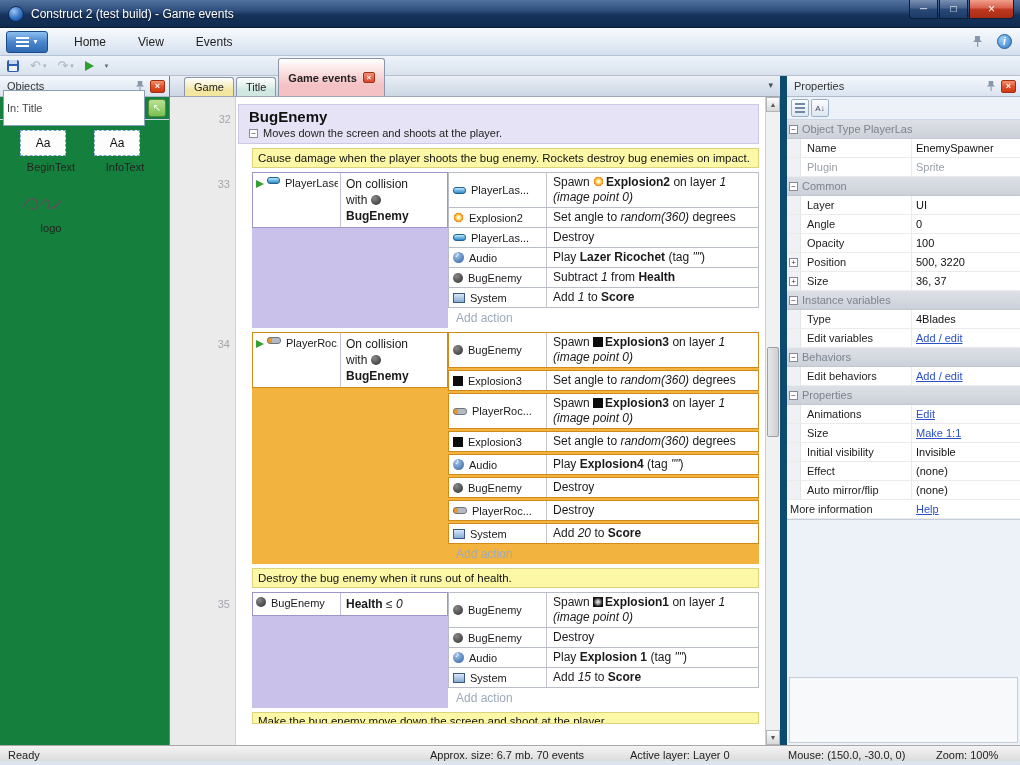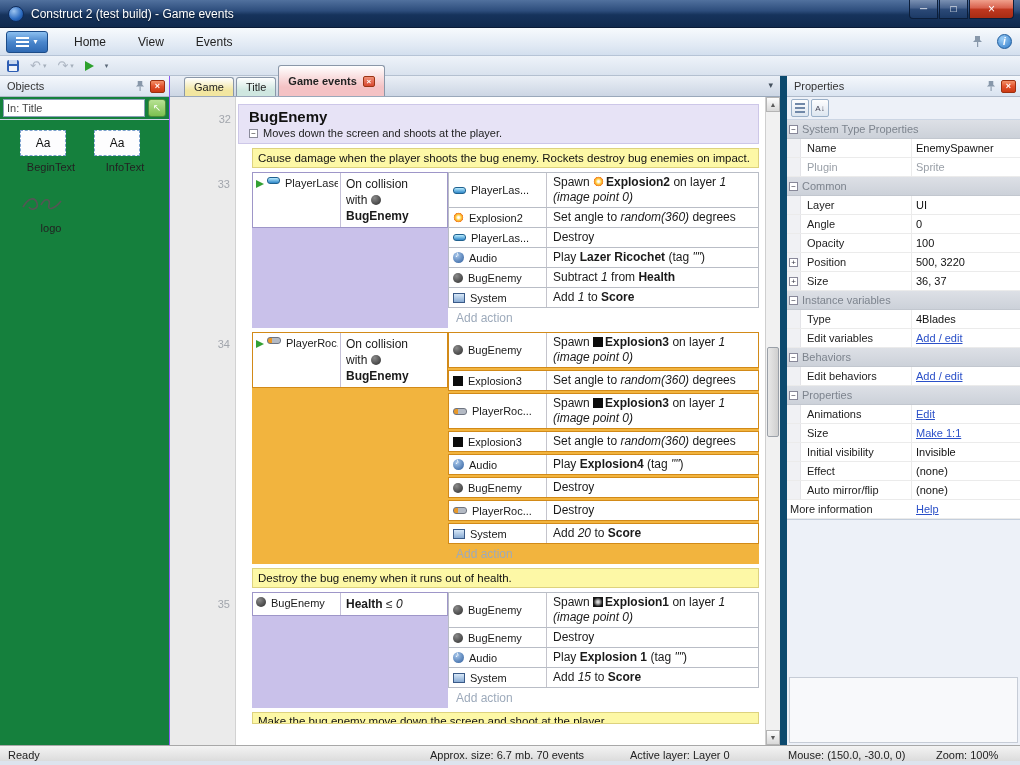--- a/index.html
+++ b/index.html
@@ -38,33 +38,33 @@
   
   .main{display:flex;height:669px;}
 
   
   .objects-panel{width:170px;background:#15803d;border-right:1px solid #8b5cf6;display:flex;flex-direction:column;flex:none;}
   .panel-header{height:21px;background:linear-gradient(180deg,#f5f8fc,#d9e3f0);border-bottom:1px solid #aeb9c9;display:flex;align-items:center;padding:0 4px 0 7px;font-size:11px;color:#333;flex:none;}
   .ph-title{flex:1;}
   .pin-wrap{margin-right:5px;display:flex;align-items:center;}
   .close-btn{width:15px;height:13px;border-radius:2px;border:1px solid #9c3010;background:linear-gradient(180deg,#f4926a,#e2512c 50%,#cc3a14);color:#fff;font-size:9px;font-weight:bold;line-height:11px;text-align:center;}
   .search-row{height:23px;display:flex;align-items:center;padding:2px 3px;gap:3px;border-bottom:1px solid #ccd6e4;flex:none;}
-  .search-input{flex:1;height:18px;border:1px solid #8aa0b8;font-size:11px;padding:0 3px;color:#444;background:#fff;font-family:inherit;min-width:0;}
+  .search-input{flex:1;height:36px;border:1px solid #8aa0b8;font-size:11px;padding:0 3px;color:#444;background:#fff;font-family:inherit;min-width:0;}
   .up-btn{width:18px;height:18px;border:1px solid #4e8c3a;border-radius:3px;background:linear-gradient(180deg,#b8e294,#7cc050);color:#fff;font-size:10px;line-height:16px;text-align:center;flex:none;}
   .objects-list{display:flex;flex-wrap:wrap;padding:10px 6px;}
   .obj-item{width:74px;display:flex;flex-direction:column;align-items:center;margin-bottom:18px;}
   .aa-icon{width:46px;height:26px;border:1px dashed #7aa0cc;display:flex;align-items:center;justify-content:center;font-size:12px;color:#111;background:#fdfdfe;}
   .logo-icon{width:48px;height:26px;display:flex;align-items:center;justify-content:center;}
   .obj-label{margin-top:5px;font-size:11px;color:#222;margin-left:16px;}
 
   
   .center{flex:1;display:flex;flex-direction:column;min-width:0;}
   .doc-tabs{height:21px;background:linear-gradient(180deg,#eaeff6,#ccd6e4);border-bottom:1px solid #9aa8ba;display:flex;align-items:flex-end;padding-left:14px;position:relative;flex:none;}
   .doc-tab{height:19px;display:flex;align-items:center;padding:0 9px;border:1px solid #8a97a8;border-bottom:none;border-radius:3px 3px 0 0;margin-right:2px;font-size:11px;color:#222;}
-  .doc-tab.active{height:31px;font-weight:bold;}
+  .doc-tab.active{height:38px;font-weight:bold;}
   .tab-close{width:12px;height:11px;margin-left:6px;border:1px solid #9a3414;background:linear-gradient(180deg,#f09078,#d84830);border-radius:2px;color:#fff;font-size:8px;line-height:9px;text-align:center;font-weight:bold;}
   .tabbar-caret{position:absolute;right:7px;top:4px;font-size:9px;color:#44505e;}
 
   .sheet-outer{flex:1;position:relative;background:#fff;overflow:hidden;}
   .sheet-margin{position:absolute;left:0;top:0;bottom:0;width:66px;background:#ebebeb;border-right:1px solid #d2d2d2;z-index:0;}
   .sheet-content{position:absolute;left:68px;top:0;right:15px;bottom:0;padding:7px 6px 0 0;z-index:1;}
 
   .group-header{position:relative;background:var(--group,#e7e3f6);border:1px solid #cdc7e8;padding:3px 8px 4px 10px;}
   .group-title{font-size:15px;font-weight:bold;color:#111;}
   .group-desc-row{display:flex;align-items:center;gap:5px;margin-top:2px;}
@@ -457,21 +457,21 @@
       </div>
       <div class="props-toolbar">
         <span class="pt-btn">
             <span class="pt-cat"></span>
           </span>
         <span class="pt-btn">A↓</span>
       </div>
       <div id="props-grid">
           <div class="pcat">
             <span class="gutbox">−</span>
-            <span class="pcat-label">System Type Properties</span>
+            <span class="pcat-label">Object Type PlayerLas</span>
           </div>
           <div class="prow">
             <span class="gut"></span>
             <span class="plabel">Name</span>
             <span class="pval">EnemySpawner</span>
           </div>
           <div class="prow">
             <span class="gut"></span>
             <span class="plabel muted">Plugin</span>
             <span class="pval muted">Sprite</span>

